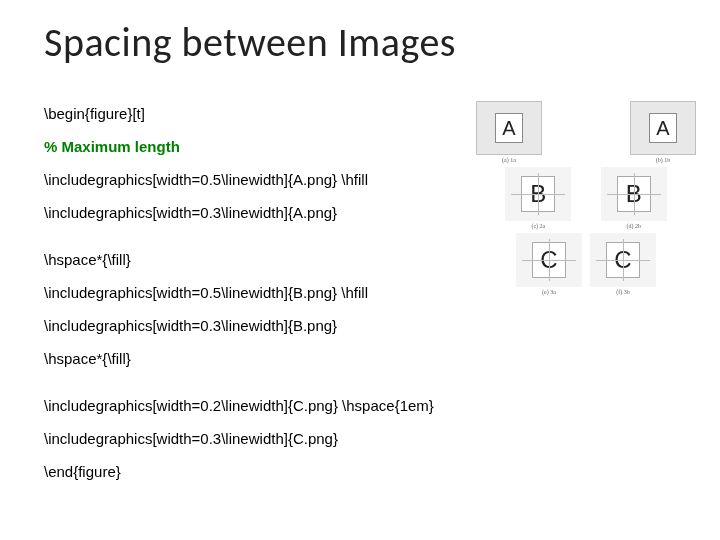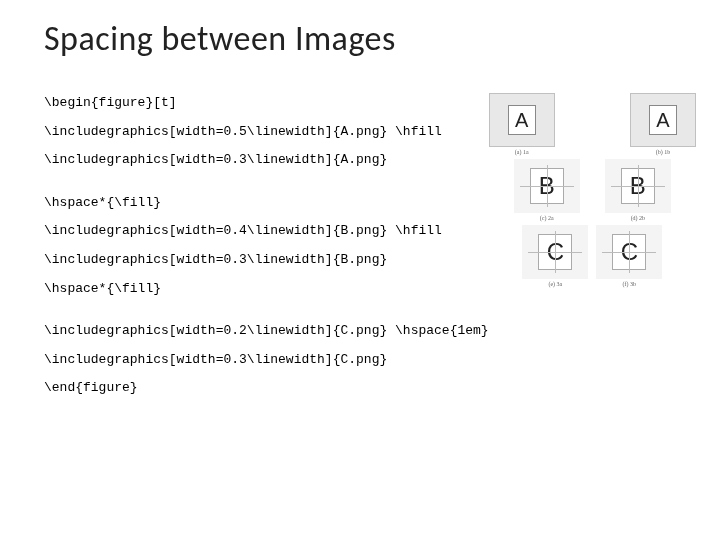--- a/index.html
+++ b/index.html
@@ -5,34 +5,34 @@
   * { margin: 0; padding: 0; box-sizing: border-box; }
   body {
     width: 720px;
     height: 540px;
     background: #ffffff;
     font-family: "Segoe UI", Calibri, sans-serif;
     position: relative;
     overflow: hidden;
   }
   .title {
-    font-size: 34px;
+    font-size: 40px;
     font-weight: 300;
     color: #222;
     padding: 18px 0 0 44px;
     letter-spacing: 0.5px;
   }
   .content {
     display: flex;
     padding: 30px 24px 0 44px;
   }
   .code-col {
     flex: 1;
-    font-family: Liberation Mono, monospace;
-    font-size: 13px;
+    font-family: Liberation Sans, sans-serif;
+    font-size: 15px;
     line-height: 2.2;
     color: #000;
   }
   .code-line { white-space: pre; }
   .comment { color: #008000; font-weight: bold; }
   .code-col .group { margin-bottom: 14px; }
   .figs {
     width: 220px;
     padding-top: 4px;
   }
@@ -101,26 +101,27 @@
 </head>
 <body>
 
 <div class="title">Spacing between Images</div>
 
 <div class="content">
 
   <div class="code-col">
     <div class="group">
       <div class="code-line">\begin{figure}[t]</div>
+      <div class="code-line comment">% Maximum length</div>
       <div class="code-line">\includegraphics[width=0.5\linewidth]{A.png} \hfill</div>
       <div class="code-line">\includegraphics[width=0.3\linewidth]{A.png}</div>
     </div>
     <div class="group">
       <div class="code-line">\hspace*{\fill}</div>
-      <div class="code-line">\includegraphics[width=0.4\linewidth]{B.png} \hfill</div>
+      <div class="code-line">\includegraphics[width=0.5\linewidth]{B.png} \hfill</div>
       <div class="code-line">\includegraphics[width=0.3\linewidth]{B.png}</div>
       <div class="code-line">\hspace*{\fill}</div>
     </div>
     <div class="group">
       <div class="code-line">\includegraphics[width=0.2\linewidth]{C.png} \hspace{1em}</div>
       <div class="code-line">\includegraphics[width=0.3\linewidth]{C.png}</div>
       <div class="code-line">\end{figure}</div>
     </div>
   </div>
 

